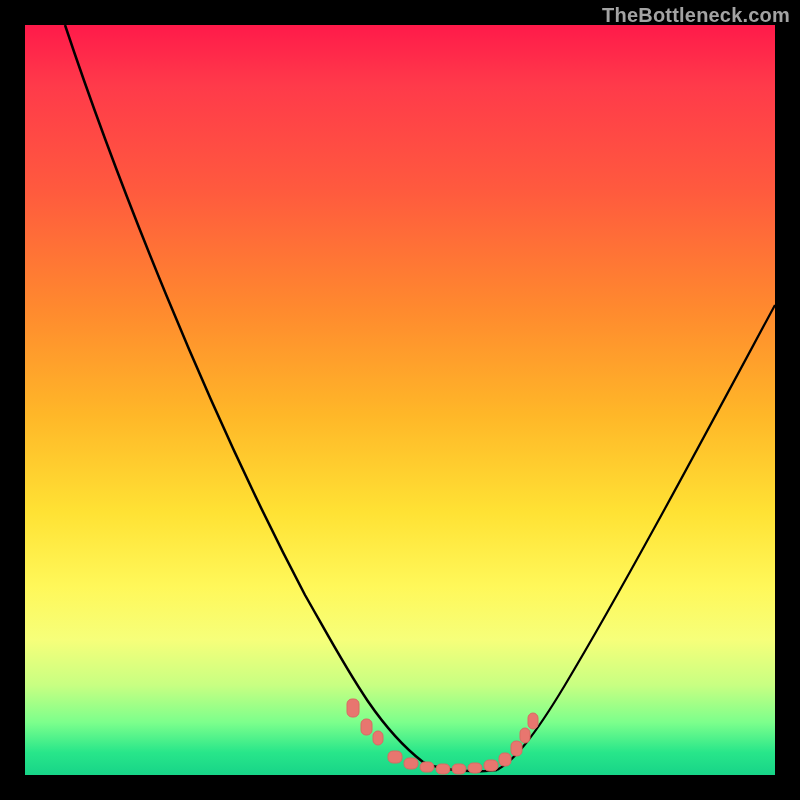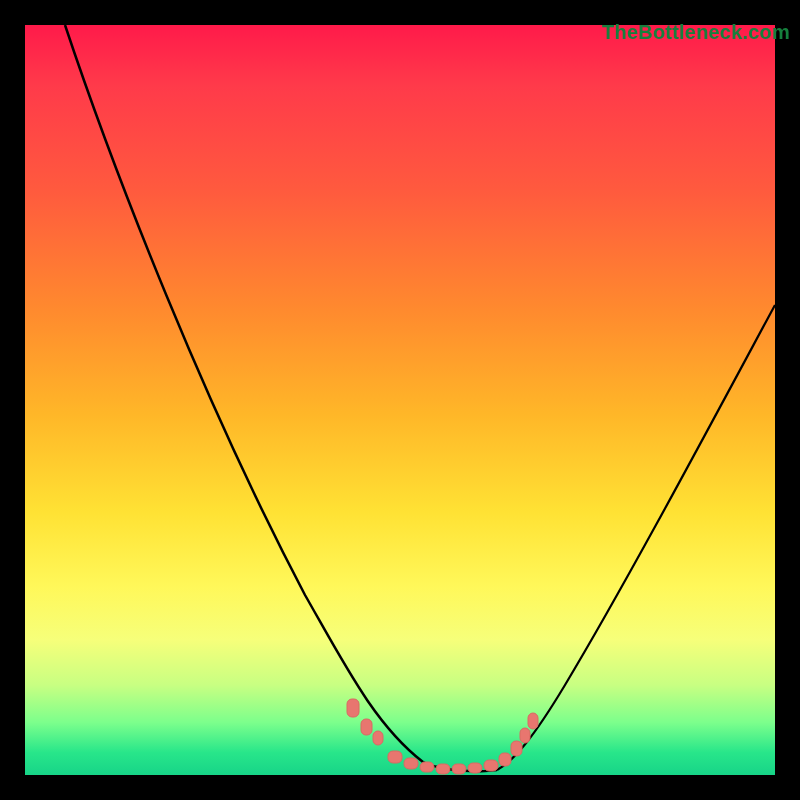--- a/index.html
+++ b/index.html
@@ -37,23 +37,23 @@
       #fff85a 75%,
       #f6ff7a 82%,
       #c8ff82 88%,
       #7cff8c 93%,
       #28e68a 97%,
       #17d488 100%
     );
   }
   .watermark {
     position: absolute;
-    top: 21px;
+    top: 4px;
     right: 10px;
-    color: #15803d;
+    color: #a3a3a3;
     font-size: 20px;
     font-weight: 600;
     letter-spacing: 0.2px;
     user-select: none;
     margin-left: 32px;
   }
   svg.curve {
     position: absolute;
     left: 0;
     top: 0;

